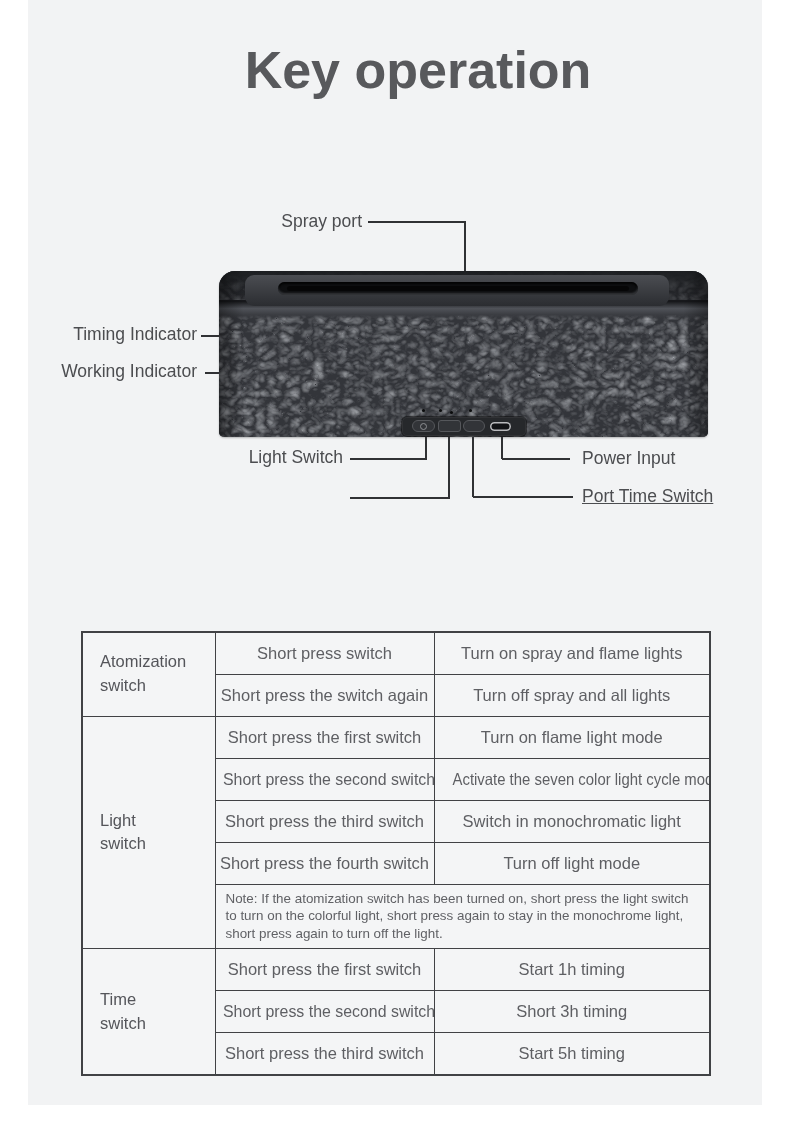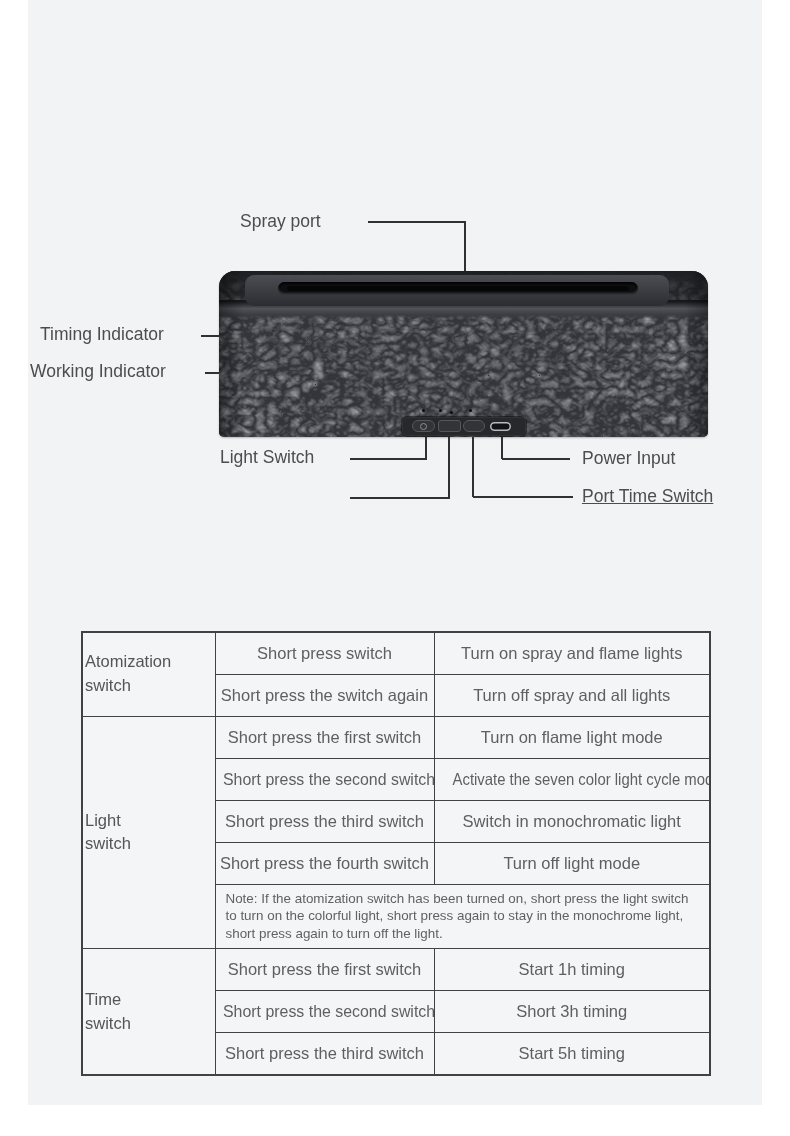--- a/index.html
+++ b/index.html
@@ -19,21 +19,21 @@
   }
   .instructions-heading{
     position:absolute;left:49px;top:572px;margin:0;
     font-size:30px;font-weight:400;color:#595a5d;
   }
   
   .callout{
     position:absolute;font-size:17.5px;color:#4c4d50;white-space:nowrap;
     line-height:21px;
   }
-  .callout.r{text-align:left;}
+  .callout.r{text-align:right;}
   
   .line{position:absolute;background:#303134;}
   .line.h{height:1.6px;}
   .line.v{width:1.6px;}
   
   .device{
     position:absolute;left:191px;top:271px;width:489px;height:166px;
     border-radius:16px 16px 5px 5px;overflow:hidden;background:#33353a;
     box-shadow:0 1px 2px rgba(0,0,0,0.25);
   }
@@ -87,32 +87,33 @@
     border-collapse:collapse;table-layout:fixed;
     border:2px solid #414245;background:#f4f5f6;
   }
   .itable td{
     border:1.5px solid #414245;text-align:center;vertical-align:middle;
     font-size:16.5px;color:#5e5f63;padding:0 3px;overflow:hidden;
   }
   .itable tr.std{height:42px;}
   .itable tr.notr{height:63px;margin-top:11px;}
   .itable td.c1{
-    text-align:left;padding-left:2px;color:#54555a;line-height:1.45;font-size:16.5px;
+    text-align:left;padding-left:17px;color:#54555a;line-height:1.45;font-size:16.5px;
   }
   .itable td.note{
     font-size:13.4px;text-align:left;padding:5px 10px;line-height:1.34;color:#606165;
   }
   .fitx{display:inline-block;white-space:nowrap;transform-origin:50% 50%;}
 </style>
 </head>
 <body>
 
 <div class="panel">
 
+  <h1 class="title">Key operation</h1>
 
   <div class="device">
     <svg class="crackle" width="489" height="166" preserveAspectRatio="none">
       <defs>
         <filter id="crk" x="0" y="0" width="100%" height="100%">
           <feTurbulence type="turbulence" baseFrequency="0.085 0.11" numOctaves="2" seed="11" result="n"></feTurbulence>
           <feColorMatrix in="n" type="matrix" values="0 0 0 0 0.57  0 0 0 0 0.59  0 0 0 0 0.62  0 0 1.1 -0.38 0"></feColorMatrix>
         </filter>
       </defs>
       <rect width="489" height="166" fill="#33353a"></rect>

